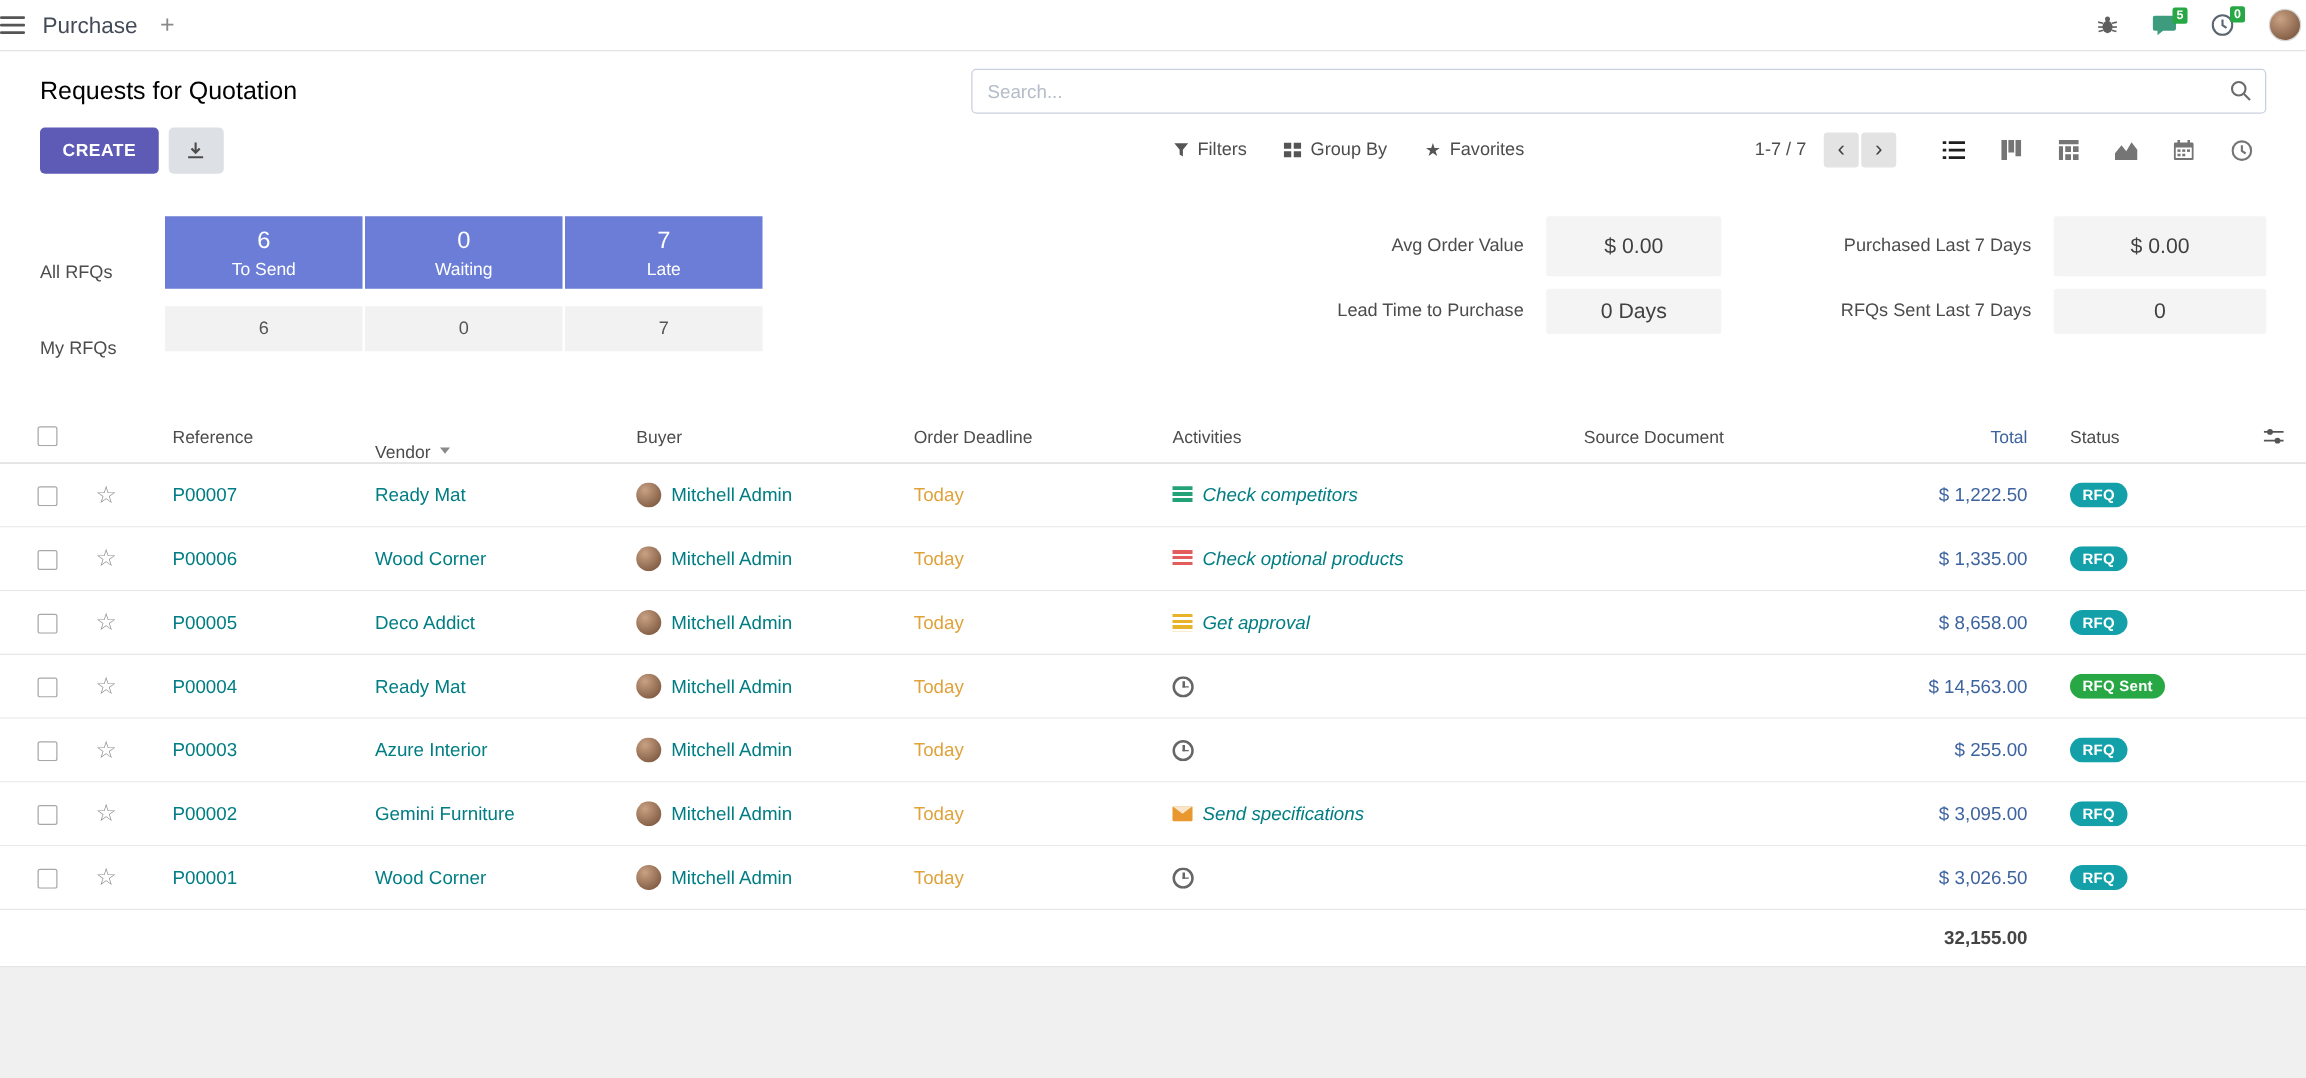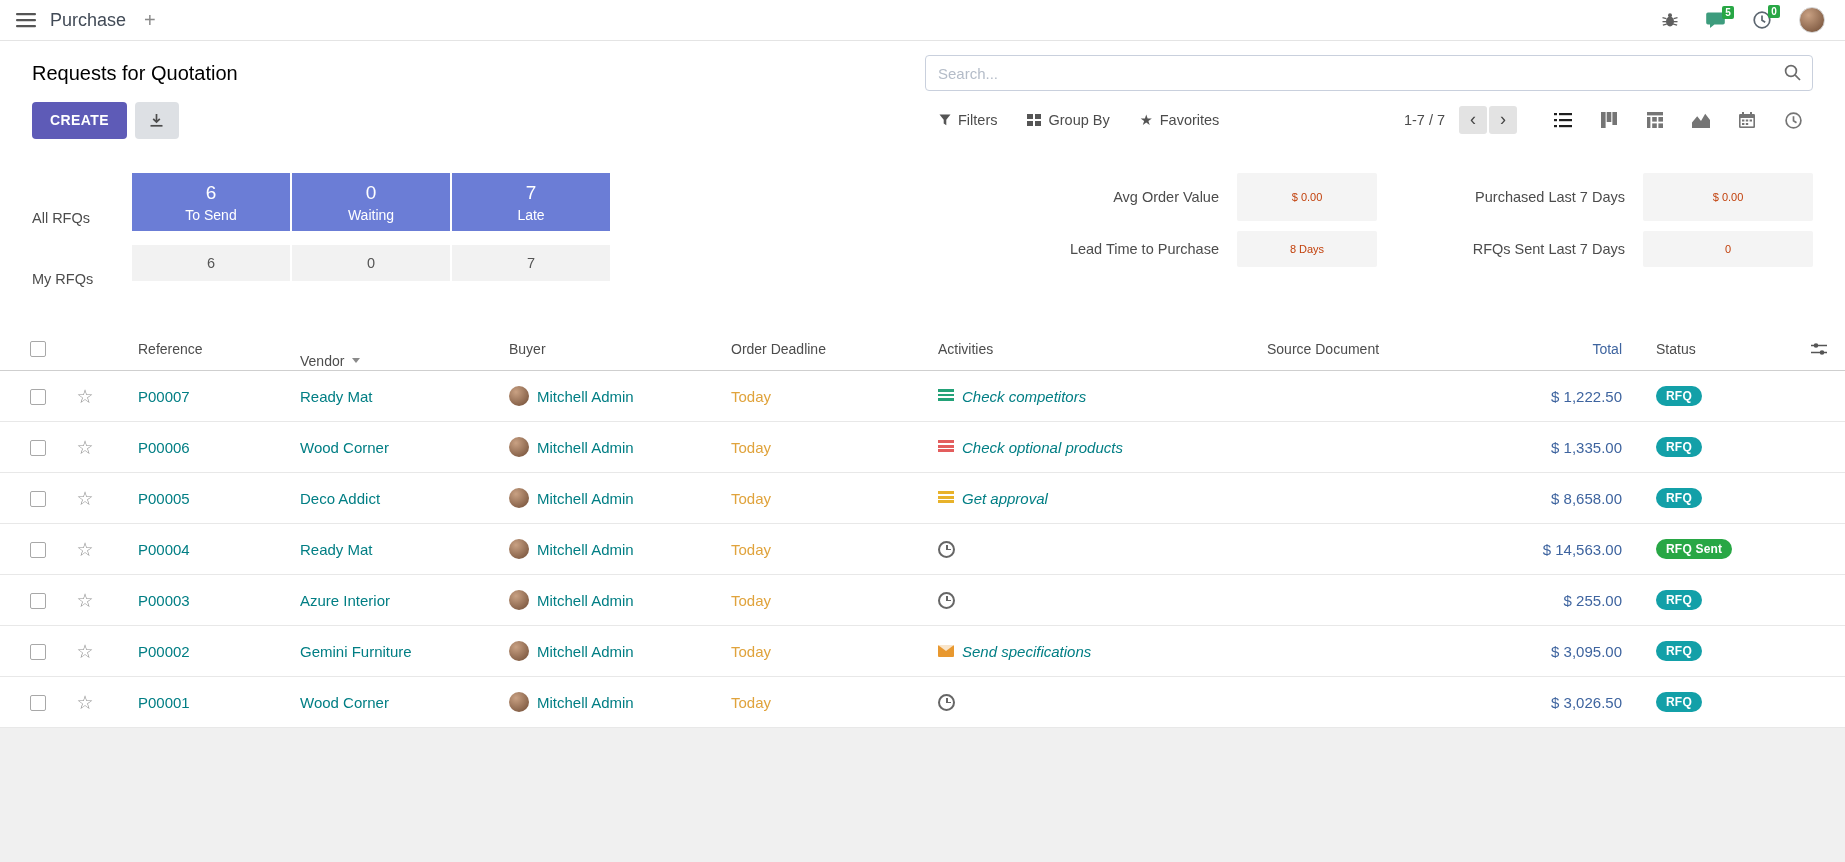--- a/index.html
+++ b/index.html
@@ -9,21 +9,21 @@
     background:#f0f0f0;
     color:#4c4c4c;
     font-size:15px;
   }
   .app { background:#fff; }
 
   
   .navbar{
     height:41px; background:#fff; border-bottom:1px solid #e4e4e4;
     display:flex; align-items:center; justify-content:space-between;
-    padding:0 16px;
+    padding:0 0;
   }
   .nav-left{ display:flex; align-items:center; gap:14px; }
   .menu-btn{ display:flex; align-items:center; cursor:pointer; }
   .app-title{ font-size:18px; color:#424b57; font-weight:500; }
   .plus-btn{ font-size:20px; color:#8a8a8a; line-height:1; cursor:pointer; padding:0 4px; }
   .nav-right{ display:flex; align-items:center; gap:28px; padding-right:4px; }
   .systray-icon{ position:relative; display:flex; align-items:center; cursor:pointer; color:#5c6670; }
   .systray-icon.bug{ color:#5f5f5f; }
   .systray-icon.chat{ color:#3d9c7d; }
   .sys-badge{
@@ -35,21 +35,21 @@
   .avatar{
     width:26px; height:26px; border-radius:50%;
     background:radial-gradient(circle at 35% 30%, #c9a183, #6e4a33);
     border:1px solid #d5d5d5; cursor:pointer;
   }
 
   
   .control-panel{ padding:12px 32px 4px 32px; }
   .cp-row1{ display:flex; align-items:center; justify-content:space-between; height:40px; }
   .page-title{ font-size:20px; font-weight:400; color:#000000; }
-  .search-box{ position:relative; width:888px; }
+  .search-box{ position:relative; width:1036px; }
   .search-box input{
     width:100%; height:36px; border:1px solid #c9d0dd; border-radius:4px;
     padding:0 40px 0 12px; font-size:15px; color:#333;
     font-family:"Liberation Sans", sans-serif; outline:none;
   }
   .search-box input::placeholder{ color:#b4bcc8; }
   .search-icon{ position:absolute; right:12px; top:9px; color:#6b6b6b; cursor:pointer; }
 
   .cp-row2{ display:flex; align-items:center; margin-top:8px; height:38px; }
   .left-buttons{ display:flex; align-items:center; gap:8px; }
@@ -102,21 +102,21 @@
     display:flex; align-items:center; justify-content:center; font-size:14.5px; cursor:pointer;
   }
   .dash-right{
     margin-left:auto; display:grid;
     grid-template-columns:200px 140px 230px 170px;
     column-gap:18px; row-gap:10px; align-items:center;
   }
   .kpi-label{ text-align:right; font-size:14.5px; color:#4c4c4c; }
   .kpi-value{
     background:#f4f4f4; display:flex; align-items:center; justify-content:center;
-    font-size:11px; color:#c2410c; border-radius:2px; cursor:pointer;
+    font-size:17px; color:#404040; border-radius:2px; cursor:pointer;
   }
   .dash-right .kpi-value:nth-child(2), .dash-right .kpi-value:nth-child(4){ height:48px; }
   .dash-right .kpi-value:nth-child(6), .dash-right .kpi-value:nth-child(8){ height:36px; }
 
   
   .list-table{ margin-top:40px; background:#fff; }
   .grid-row{
     display:grid;
     grid-template-columns:58px 54px 162px 209px 222px 207px 329px 1fr 175px 145px 52px;
     align-items:center;
@@ -356,21 +356,21 @@
       <div class="tile-gray">6</div>
       <div class="tile-gray">0</div>
       <div class="tile-gray">7</div>
     </div>
     <div class="dash-right">
       <div class="kpi-label">Avg Order Value</div>
       <div class="kpi-value">$ 0.00</div>
       <div class="kpi-label">Purchased Last 7 Days</div>
       <div class="kpi-value">$ 0.00</div>
       <div class="kpi-label">Lead Time to Purchase</div>
-      <div class="kpi-value">8 Days</div>
+      <div class="kpi-value">0 Days</div>
       <div class="kpi-label">RFQs Sent Last 7 Days</div>
       <div class="kpi-value">0</div>
     </div>
   </div>
 
   <div class="list-table">
     <div class="grid-row table-header">
       <div class="cell c-check"><span class="checkbox"></span></div>
       <div class="cell c-star"></div>
       <div class="cell">Reference</div>
@@ -525,15 +525,28 @@
             <span class="act-icon" data-icon="clock"></span>
             <span class="act-label"></span>
           </div>
           <div class="cell"></div>
           <div class="cell c-total">$ 3,026.50</div>
           <div class="cell c-status"><span class="badge" data-color="teal">RFQ</span></div>
           <div class="cell c-gear"></div>
         </div>
     </div>
 
+    <div class="grid-row table-footer">
+      <div class="cell c-check"></div>
+      <div class="cell c-star"></div>
+      <div class="cell"></div>
+      <div class="cell"></div>
+      <div class="cell"></div>
+      <div class="cell"></div>
+      <div class="cell"></div>
+      <div class="cell"></div>
+      <div class="cell c-total">32,155.00</div>
+      <div class="cell c-status"></div>
+      <div class="cell c-gear"></div>
+    </div>
   </div>
 
 </div>
 
 </body></html>

